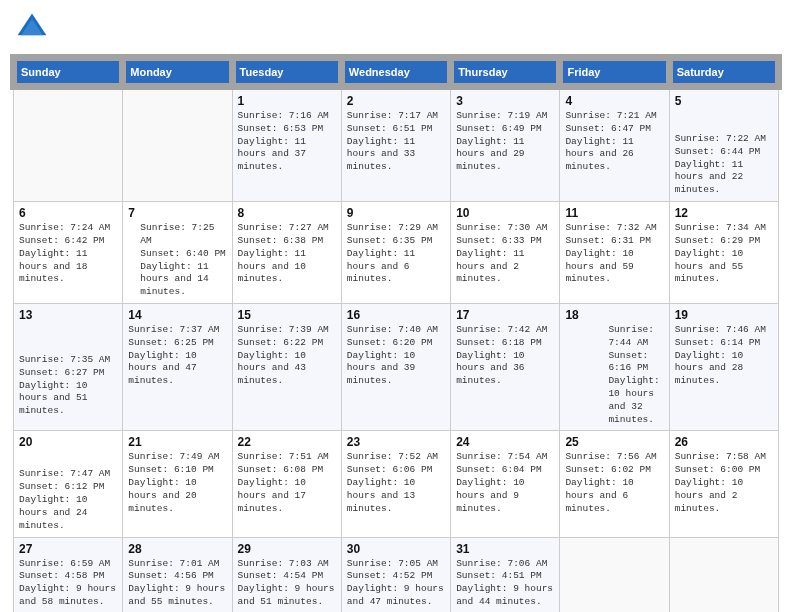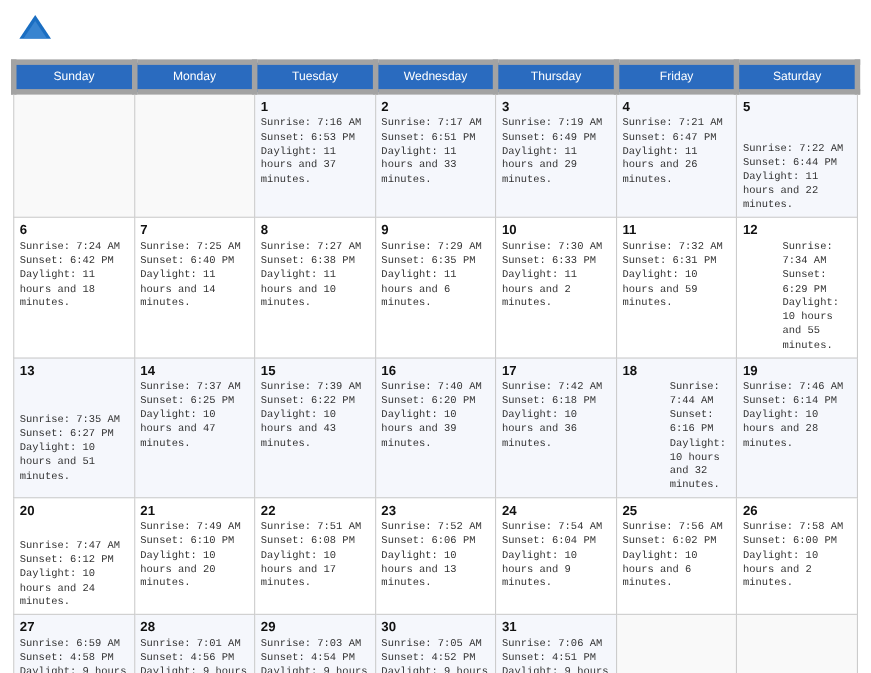--- a/index.html
+++ b/index.html
@@ -50,24 +50,24 @@
     }
     table {
       width: 100%;
       border-collapse: collapse;
       table-layout: fixed;
     }
     thead tr th {
       background-color: #2a6bbf;
       color: white;
       font-size: 11px;
-      font-weight: normal;
+      font-weight: bold;
       padding: 5px 4px;
-      text-align: center;
-      border: 5px solid #a3a3a3;
+      text-align: left;
+      border: 7px solid #a3a3a3;
     }
     tbody tr td {
       border: 1px solid #ccc;
       vertical-align: top;
       padding: 4px 5px;
       height: 90px;
       background: #fff;
       font-size: 10px;
       color: #333;
     }
@@ -163,21 +163,21 @@
       </tr>
       <tr>
         <td>
           <span class="day-number">6</span>
           <div class="cell-text" style="white-space: pre-line;">Sunrise: 7:24 AM
 Sunset: 6:42 PM
 Daylight: 11 hours and 18 minutes.</div>
         </td>
         <td>
           <span class="day-number">7</span>
-          <div class="cell-text" style="white-space: pre-line;">Sunrise: 7:25 AM
+          <div class="cell-text" style="white-space: pre-line; margin-left: 12px;">Sunrise: 7:25 AM
 Sunset: 6:40 PM
 Daylight: 11 hours and 14 minutes.</div>
         </td>
         <td>
           <span class="day-number">8</span>
           <div class="cell-text" style="white-space: pre-line;">Sunrise: 7:27 AM
 Sunset: 6:38 PM
 Daylight: 11 hours and 10 minutes.</div>
         </td>
         <td>
@@ -193,21 +193,21 @@
 Daylight: 11 hours and 2 minutes.</div>
         </td>
         <td>
           <span class="day-number">11</span>
           <div class="cell-text" style="white-space: pre-line;">Sunrise: 7:32 AM
 Sunset: 6:31 PM
 Daylight: 10 hours and 59 minutes.</div>
         </td>
         <td>
           <span class="day-number">12</span>
-          <div class="cell-text" style="white-space: pre-line; margin-left: 36px;">Sunrise: 7:34 AM
+          <div class="cell-text" style="white-space: pre-line;">Sunrise: 7:34 AM
 Sunset: 6:29 PM
 Daylight: 10 hours and 55 minutes.</div>
         </td>
       </tr>
       <tr>
         <td>
           <span class="day-number">13</span>
           <div class="cell-text" style="white-space: pre-line; margin-top: 32px;">Sunrise: 7:35 AM
 Sunset: 6:27 PM
 Daylight: 10 hours and 51 minutes.</div>

